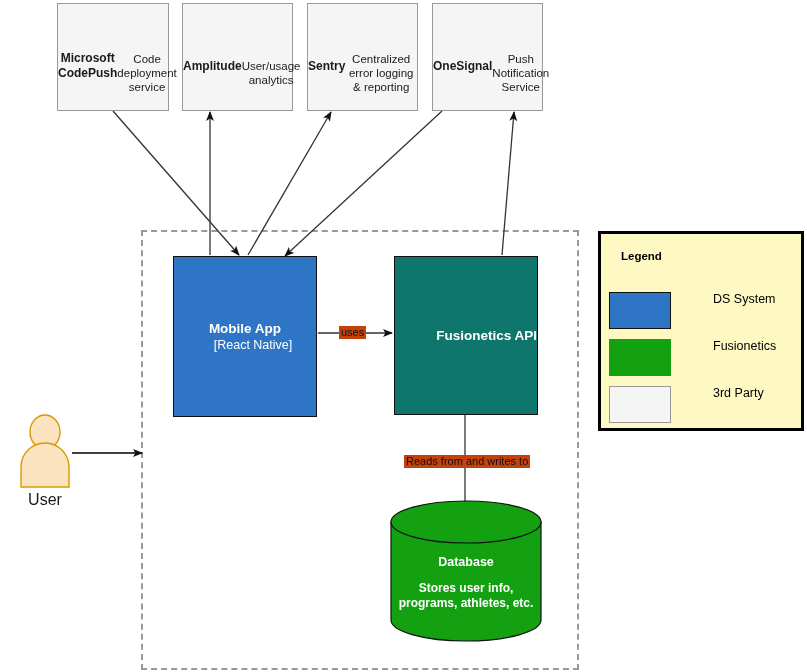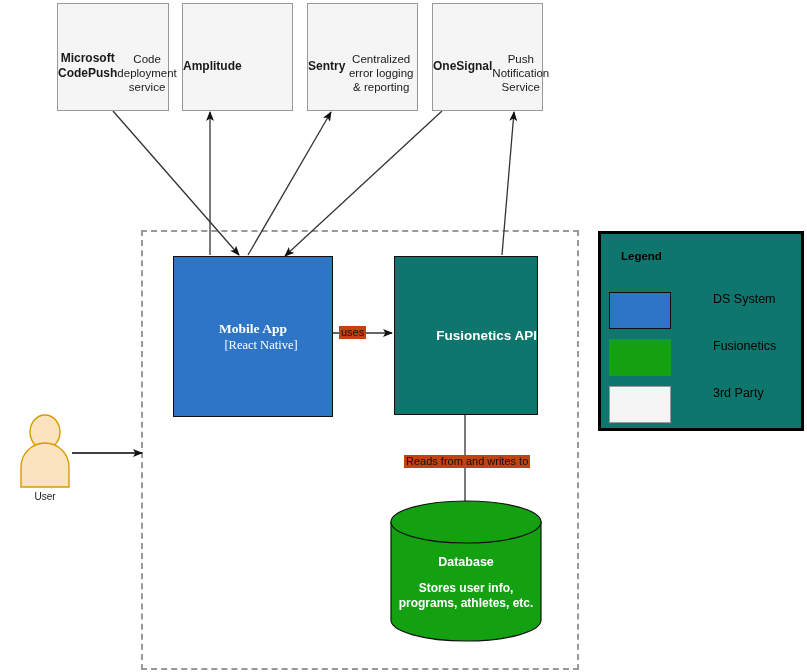--- a/index.html
+++ b/index.html
@@ -88,21 +88,21 @@
     position: absolute;
     box-sizing: border-box;
     border: 2px dashed #999999;
     background: transparent;
   }
 
   
   .legend {
     position: absolute;
     box-sizing: border-box;
-    background: #0f766e;
+    background: #fef9c3;
     border: 3px solid #000000;
     text-decoration: underline;
   }
   .legend-title {
     position: absolute;
     left: 20px;
     top: 16px;
     font-size: 11.5px;
     font-weight: bold;
     color: #000000;
@@ -144,21 +144,21 @@
     font-size: 12px;
     font-weight: bold;
     line-height: 15px;
   }
 
   
   .actor-label {
     position: absolute;
     width: 90px;
     text-align: center;
-    font-size: 10px;
+    font-size: 16px;
     color: #1a1a1a;
   }
 
   
   .edge-label {
     position: absolute;
     font-size: 11px;
     color: #111111;
     background: #c2410c;
     padding: 0 2px;
@@ -200,33 +200,34 @@
   <div class="tp-box" style="left:57px; top:3px; width:112px; height:108px;">
     <div class="tp-title">
       <span>Microsoft</span><br>
       <span>CodePush</span>
     </div>
     <div class="tp-desc">Code deployment service</div>
   </div>
 
   <div class="tp-box" style="left:182px; top:3px; width:111px; height:108px;">
     <div class="tp-title">Amplitude</div>
+    <div class="tp-desc">User/usage analytics</div>
   </div>
 
   <div class="tp-box" style="left:307px; top:3px; width:111px; height:108px;">
     <div class="tp-title">Sentry</div>
     <div class="tp-desc">Centralized error logging &amp; reporting</div>
   </div>
 
   <div class="tp-box" style="left:432px; top:3px; width:111px; height:108px;">
     <div class="tp-title">OneSignal</div>
     <div class="tp-desc">Push Notification Service</div>
   </div>
 
-  <div class="sys-box" style="left:173px; top:256px; width:160px; height:161px; background:#2E75C6;font-family:Liberation Serif, serif;">
+  <div class="sys-box" style="left:173px; top:256px; width:144px; height:161px; background:#2E75C6;">
     <div class="sys-title">Mobile App</div>
     <div class="sys-sub">[React Native]</div>
   </div>
 
   <div class="sys-box" style="left:394px; top:256px; width:144px; height:159px; background:#0f766e;align-items:flex-end;">
     <div class="sys-title">Fusionetics API</div>
   </div>
 
   <div class="db" style="left:390px; top:500px; width:152px; height:142px;">
     <svg width="152" height="142" viewBox="0 0 152 142">

